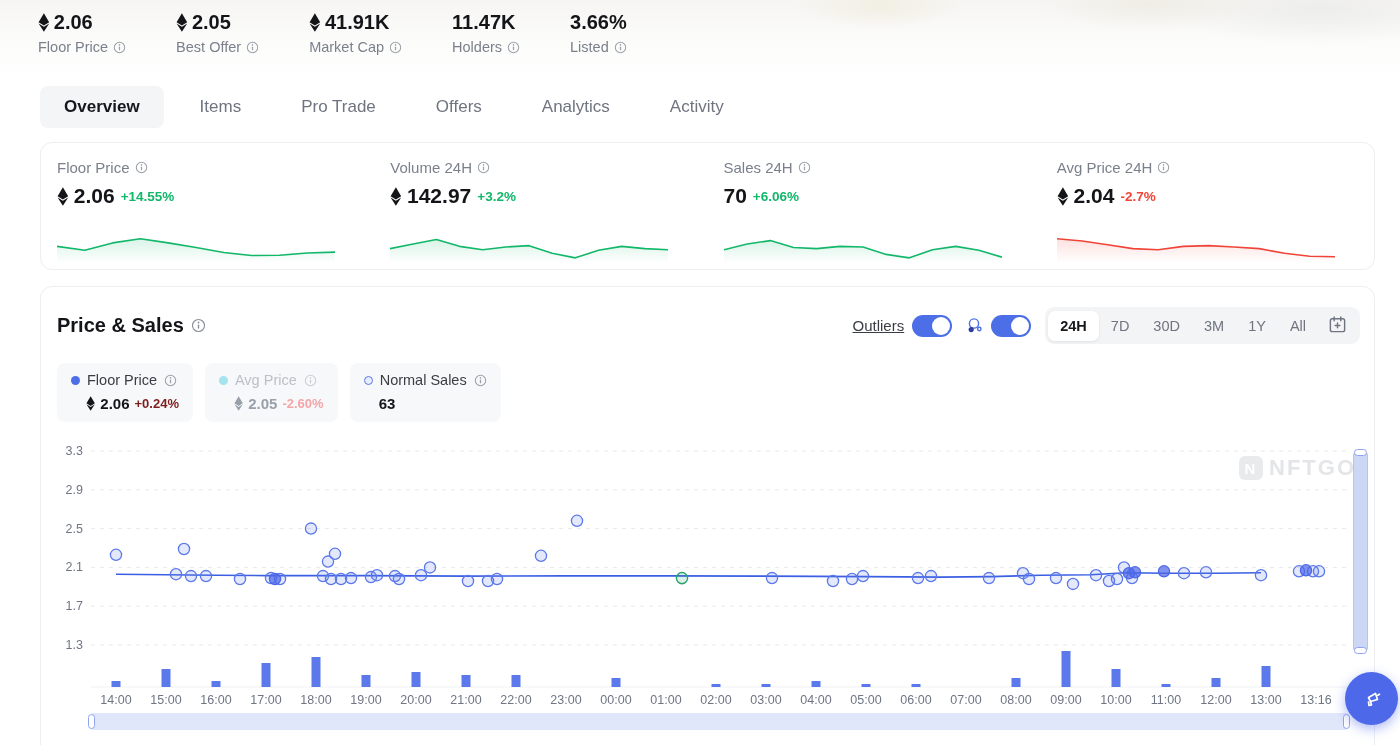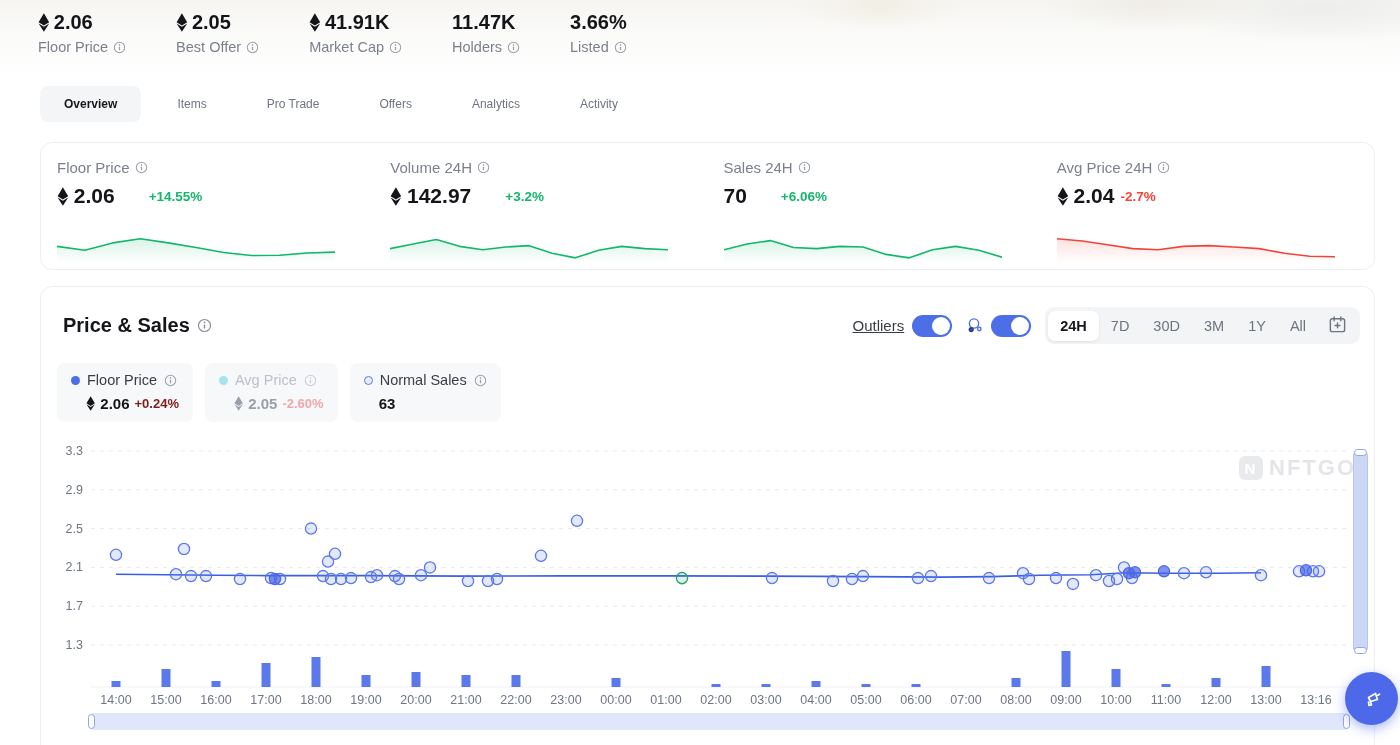--- a/index.html
+++ b/index.html
@@ -18,39 +18,39 @@
   
   .stats-row { position:absolute; left:38px; top:11px; display:flex; gap:50px; }
   .stat { display:flex; flex-direction:column; gap:5px; }
   .stat-value { display:flex; align-items:center; gap:4px; font-size:20px; font-weight:700; color:#141519; }
   .stat-label { display:flex; align-items:center; gap:5px; font-size:14.5px; color:#7b808c; }
 
   .info-ic { display:inline-flex; flex:none; }
 
   
   .tabs-row { position:absolute; left:40px; top:86px; display:flex; align-items:center; gap:12px; }
-  .tab { font-size:12px; color:#6e7480; padding:11px 24px; border-radius:8px; cursor:pointer; white-space:nowrap; }
+  .tab { font-size:17px; color:#6e7480; padding:11px 24px; border-radius:8px; cursor:pointer; white-space:nowrap; }
   .tab.active { background:#f4f5f7; color:#17181c; font-weight:700; }
 
   
   .metrics-card { position:absolute; left:40px; top:142px; width:1335px; height:128px;
     border:1px solid #eceef2; border-radius:12px; background:#fff; display:flex; }
   .metric { width:340px; padding:16px 0 0 16px; position:relative; }
   .metric-label { display:flex; align-items:center; gap:5px; font-size:15px; color:#7b808c; }
   .metric-value-row { display:flex; align-items:center; gap:6px; margin-top:8px; }
   .metric-value { font-size:21px; font-weight:700; color:#141519; display:flex; align-items:center; gap:5px; }
   .metric-change { font-size:13.5px; font-weight:700; }
   .metric-spark { position:absolute; left:16px; bottom:6px; }
 
-  .up { color:#12b76a;margin-left:28px; } .down { color:#f04438; }
+  .up { color:#12b76a; } .down { color:#f04438; }
 
   
   .ps-card { position:absolute; left:40px; top:286px; width:1335px; height:475px;
     border:1px solid #eceef2; border-radius:12px; background:#fff; }
-  .ps-header { position:absolute; left:16px; right:14px; top:20px; display:flex; align-items:center;margin-left:6px; }
+  .ps-header { position:absolute; left:16px; right:14px; top:20px; display:flex; align-items:center; }
   .ps-title { font-size:20px; font-weight:700; color:#141519; display:flex; align-items:center; gap:7px; }
   .ps-controls { margin-left:auto; display:flex; align-items:center; gap:14px; }
   .toggle-group { display:flex; align-items:center; gap:8px; }
   .toggle-label { font-size:15px; color:#3a3d45;text-decoration:underline; }
   .toggle { width:40px; height:22px; border-radius:11px; background:#4c6fe8; position:relative; cursor:pointer; }
   .toggle .knob { position:absolute; right:2px; top:2px; width:18px; height:18px; border-radius:50%; background:#fff; }
 
   .range-group { display:flex; align-items:center; background:#f3f4f6; border-radius:9px; padding:3px; }
   .range-btn { font-size:14.5px; color:#6e7480; padding:7px 12px; border-radius:7px; cursor:pointer; }
   .range-btn.active { background:#fff; color:#17181c; font-weight:700; box-shadow:0 1px 3px rgba(0,0,0,.08); }

